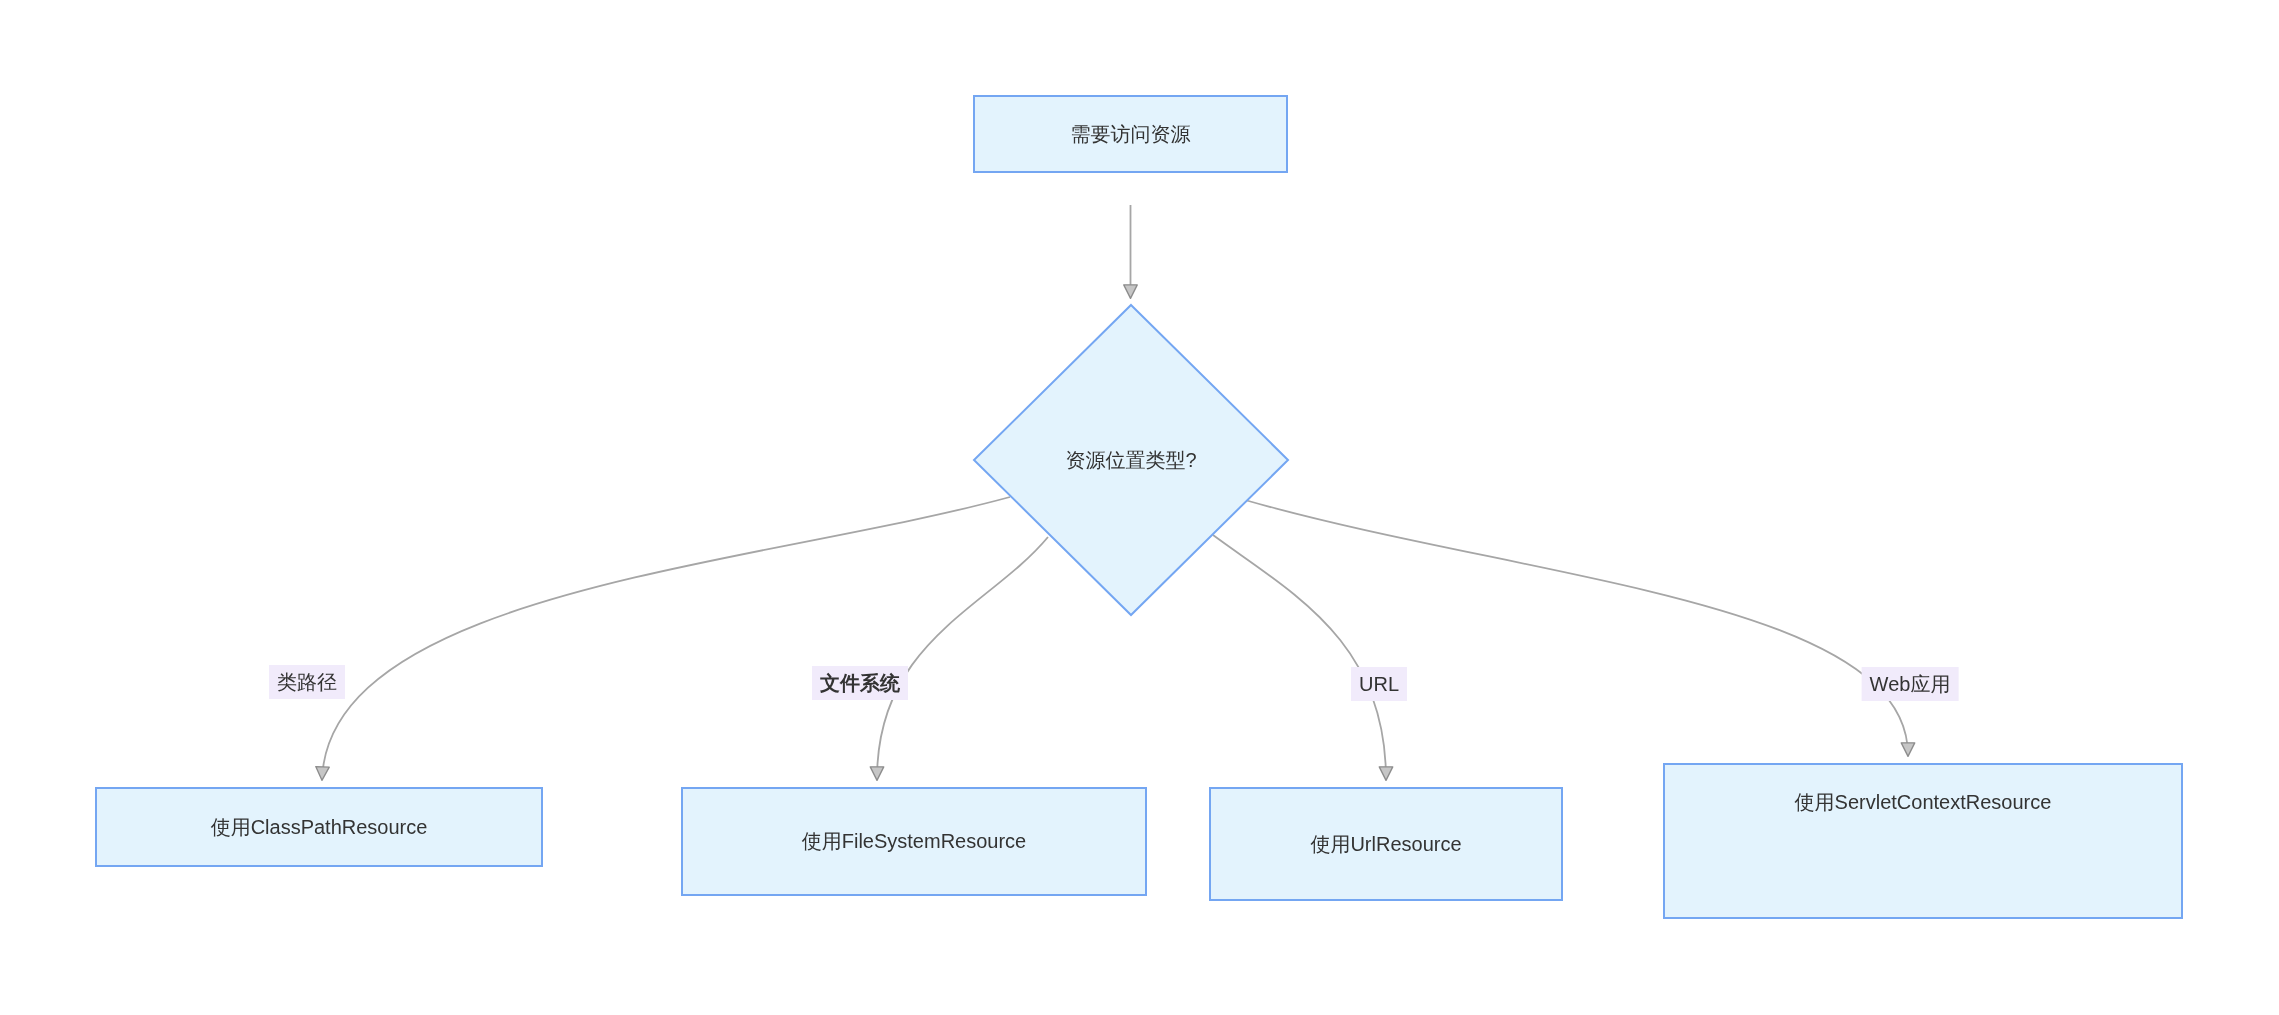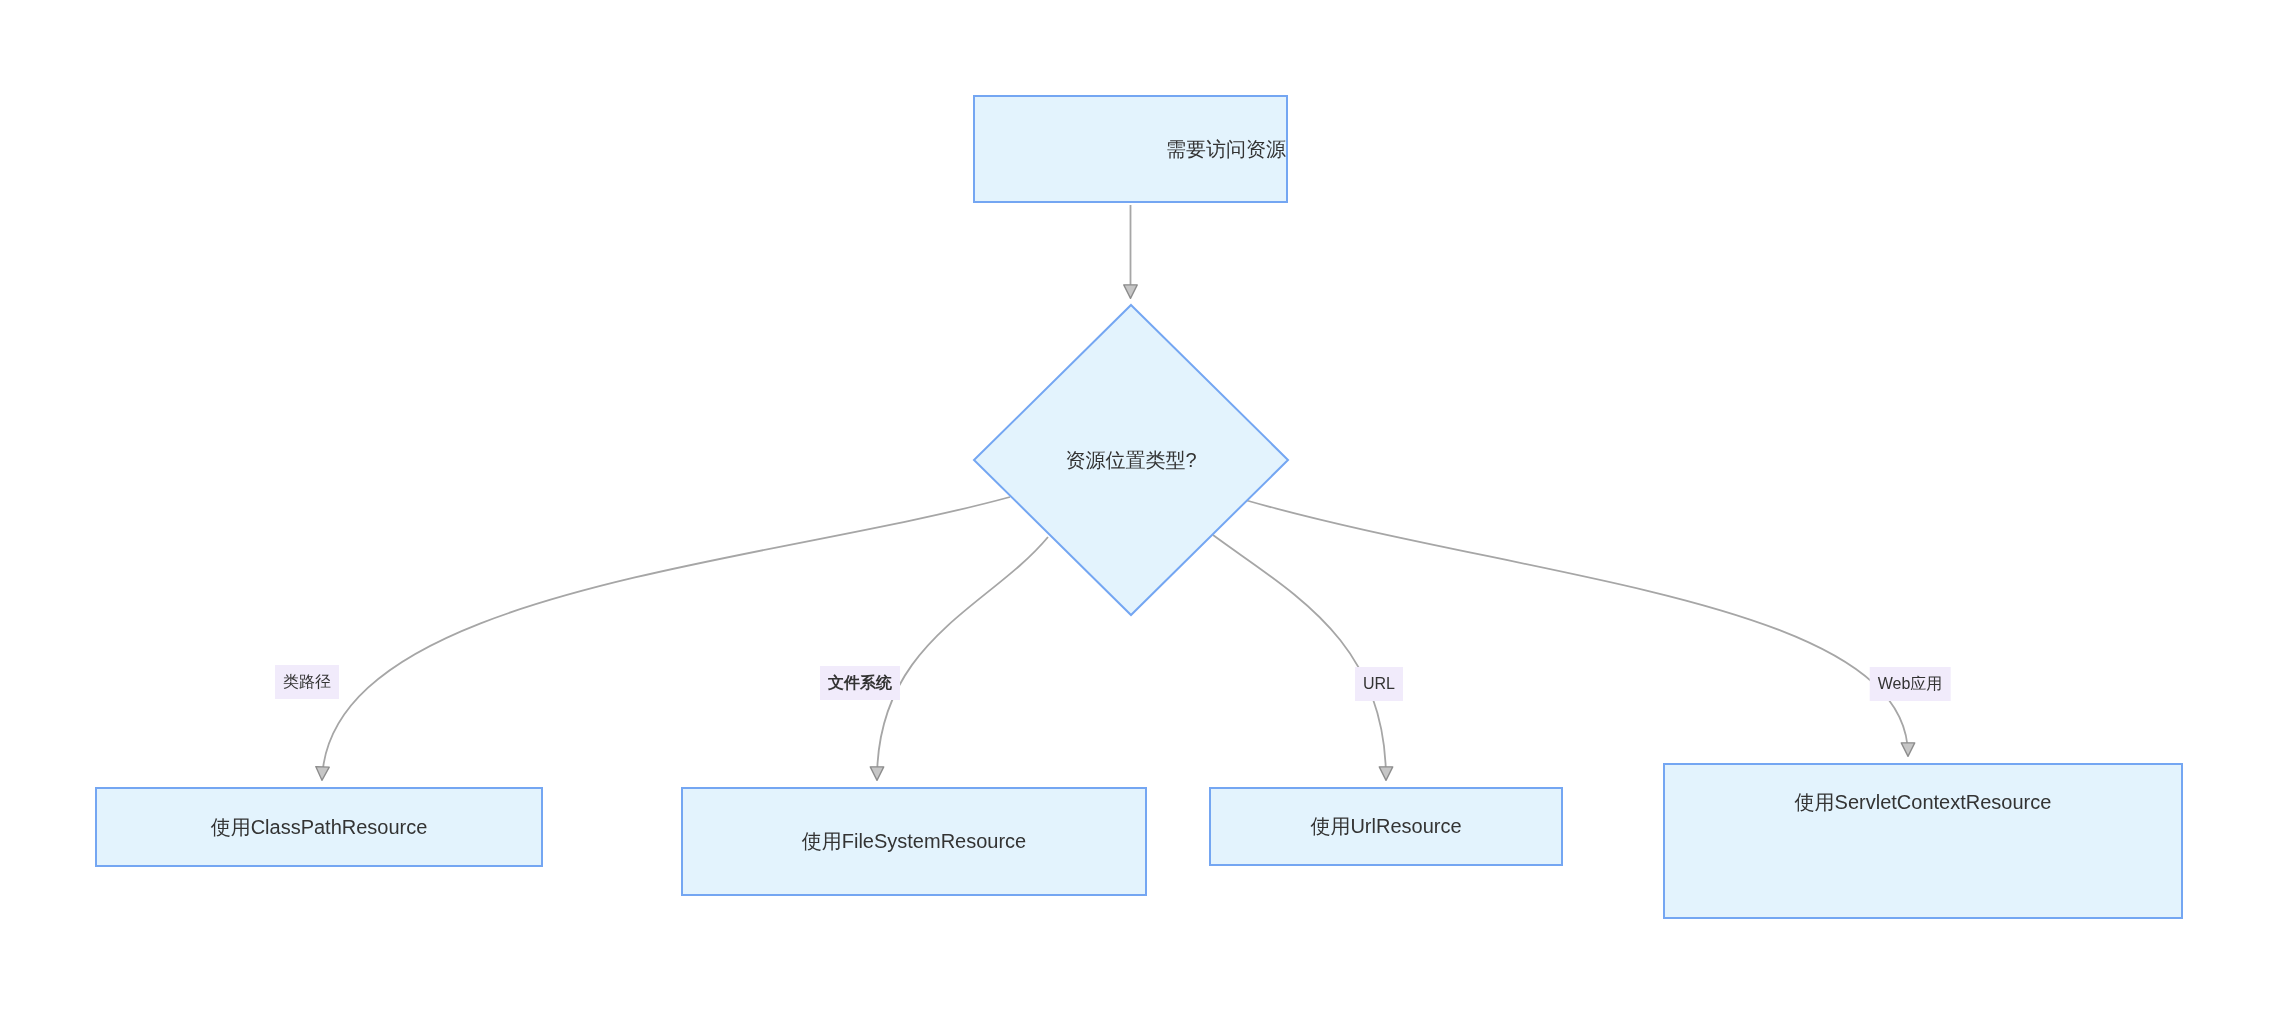--- a/index.html
+++ b/index.html
@@ -44,34 +44,34 @@
     display: flex;
     align-items: center;
     justify-content: center;
     background: var(--node-fill);
     border: 2px solid var(--node-border);
     font-size: 20px;
     color: var(--text);
     text-align: center;
     white-space: nowrap;
   }
-  .n-start      { left: 973px;  top: 95px;  width: 315px; height: 108px; justify-content: flex-end; }
+  .n-start      { left: 973px;  top: 95px;  width: 315px; height: 78px; }
   .n-classpath  { left: 95px;   top: 787px; width: 448px; height: 80px; }
   .n-filesystem { left: 642px;  top: 787px; width: 466px; height: 109px; margin-left: 39px; }
-  .n-url        { left: 1209px; top: 787px; width: 354px; height: 79px; }
+  .n-url        { left: 1209px; top: 787px; width: 354px; height: 114px; }
   .n-servlet    { left: 1663px; top: 763px; width: 520px; height: 156px;
                   align-items: flex-start; padding-top: 24px; }
   .n-decision   { left: 974px;  top: 305px; width: 314px; height: 310px;
                   background: none; border: none; pointer-events: none; }
   .edge-label {
     position: absolute;
     transform: translate(-50%, -50%);
     background: var(--edge-label-bg);
     color: var(--text);
-    font-size: 16px;
+    font-size: 20px;
     line-height: 24px;
     padding: 5px 8px;
     white-space: nowrap;
   }
   .l-classpath  { left: 307px;  top: 682px; }
   .l-filesystem { left: 860px;  top: 683px; font-weight: bold; }
   .l-url        { left: 1379px; top: 684px; }
   .l-webapp     { left: 1910px; top: 684px; }
 </style>
 </head>

